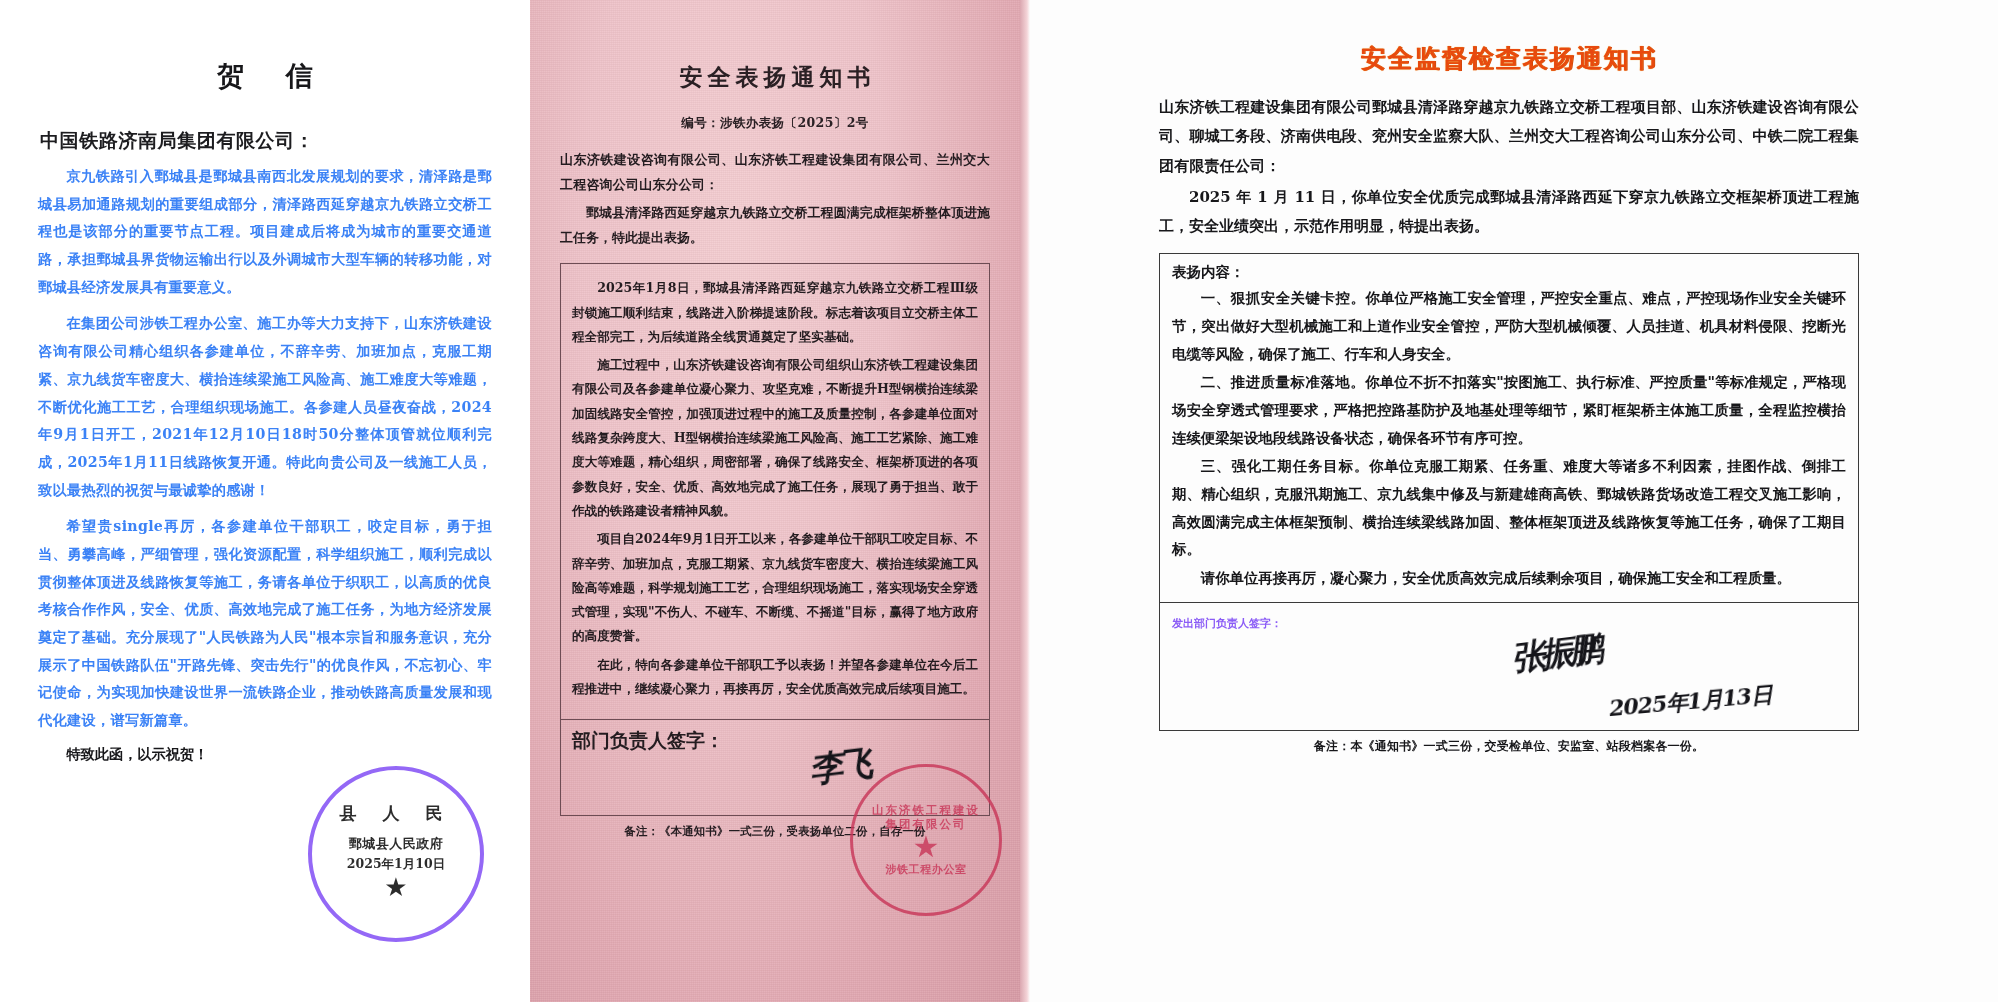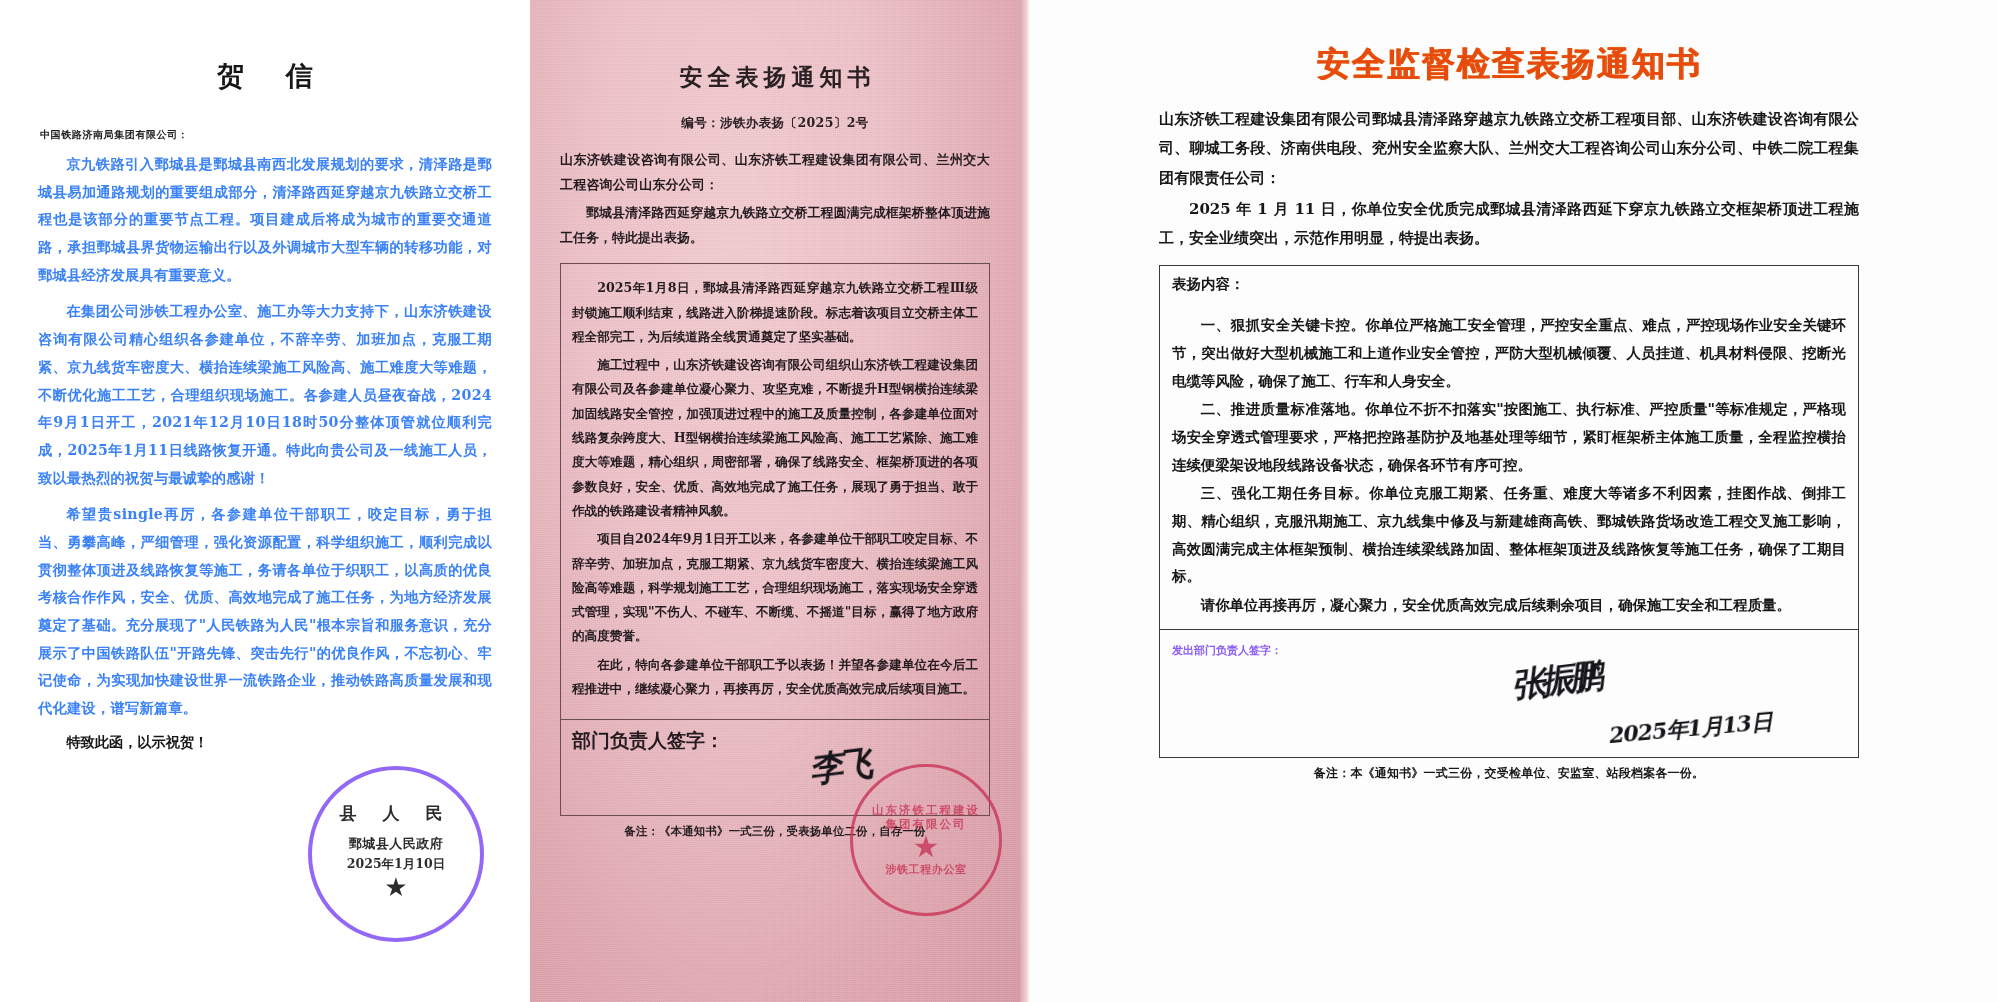--- a/index.html
+++ b/index.html
@@ -32,21 +32,21 @@
     font-weight:bold;
     letter-spacing:16px;
     color:#17171a;
     margin:22px 0 0 0;
     font-family:"DejaVu Serif","Liberation Serif",serif;
     text-indent:16px;
     filter:blur(.25px);
   }
   .d1-to{
     margin:34px 0 0 2px;
-    font-size:10px;
+    font-size:19px;
     font-weight:bold;
     color:#1d1d20;
     letter-spacing:.6px;
     font-family:"DejaVu Serif","Liberation Serif",serif;
     filter:blur(.35px);
   }
   .d1-body p{
     margin:9px 0 0 0;
     font-size:14.2px;
     line-height:1.95;
@@ -227,21 +227,21 @@
     overflow:hidden;
   }
   .d3-sheet{
     position:relative;
     margin:0 auto;
     width:700px;
     padding-top:42px;
   }
   .d3-title{
     text-align:center;
-    font-size:33px;font-weight:bold;
+    font-size:25px;font-weight:bold;
     letter-spacing:2px;
     color:#e8490f;
     text-shadow:0 0 1px #f0a11a, 1px 0 0 #cf3a08;
     font-family:"DejaVu Serif","Liberation Serif",serif;
     margin:0;
     filter:blur(.25px);
   }
   .d3-no{
     text-align:center;
     font-size:13px;font-weight:bold;color:#1c1c20;
@@ -263,21 +263,21 @@
     font-family:"DejaVu Serif","Liberation Serif",serif;
     filter:blur(.3px);
   }
   .d3-box{
     border:1.5px solid #3a3a3a;
     margin:12px 0 0 0;
     padding:9px 12px 10px 12px;
   }
   .d3-box .hd{
     font-size:14.5px;font-weight:bold;color:#17171a;
-    margin:0 0 17px 0;
+    margin:0 0 2px 0;
     font-family:"DejaVu Serif","Liberation Serif",serif;
     filter:blur(.3px);
   }
   .d3-box p{
     font-size:14.4px;font-weight:bold;line-height:1.92;
     color:#17171a;margin:0 0 1px 0;text-indent:2em;
     text-align:justify;
     font-family:"DejaVu Serif","Liberation Serif",serif;
     filter:blur(.3px);
   }

